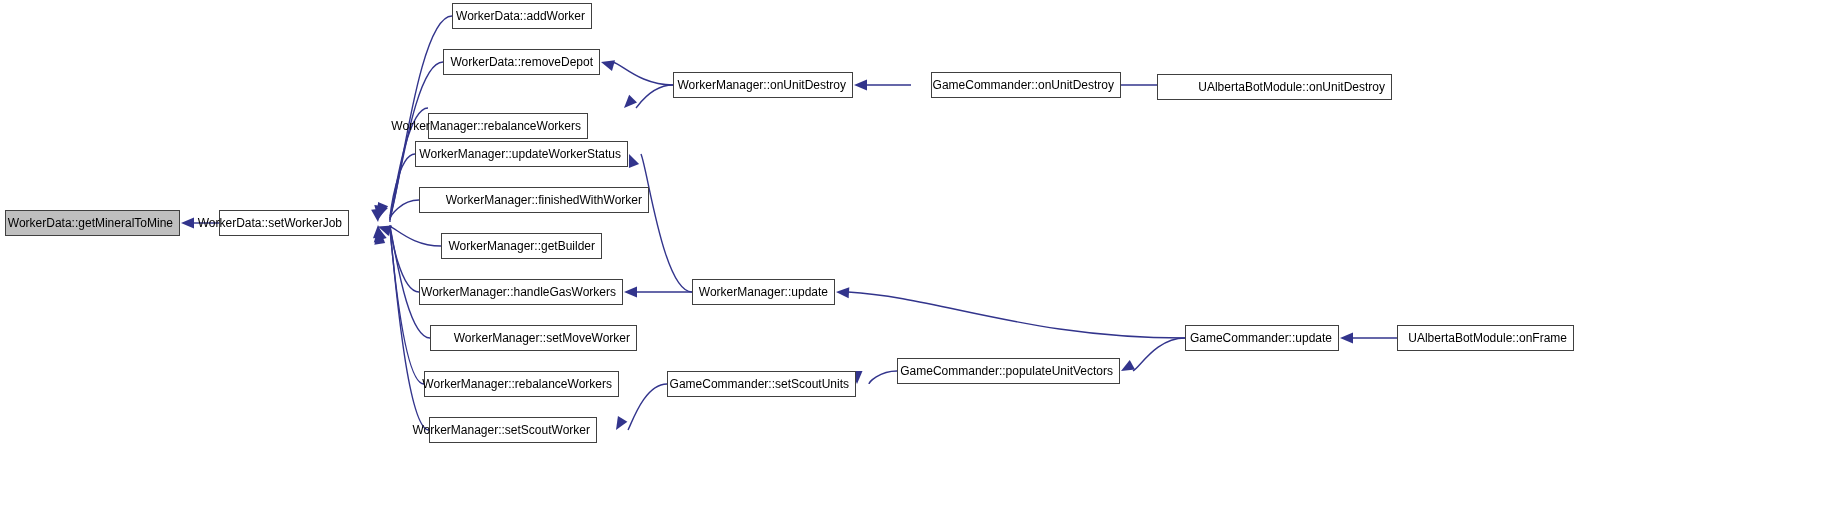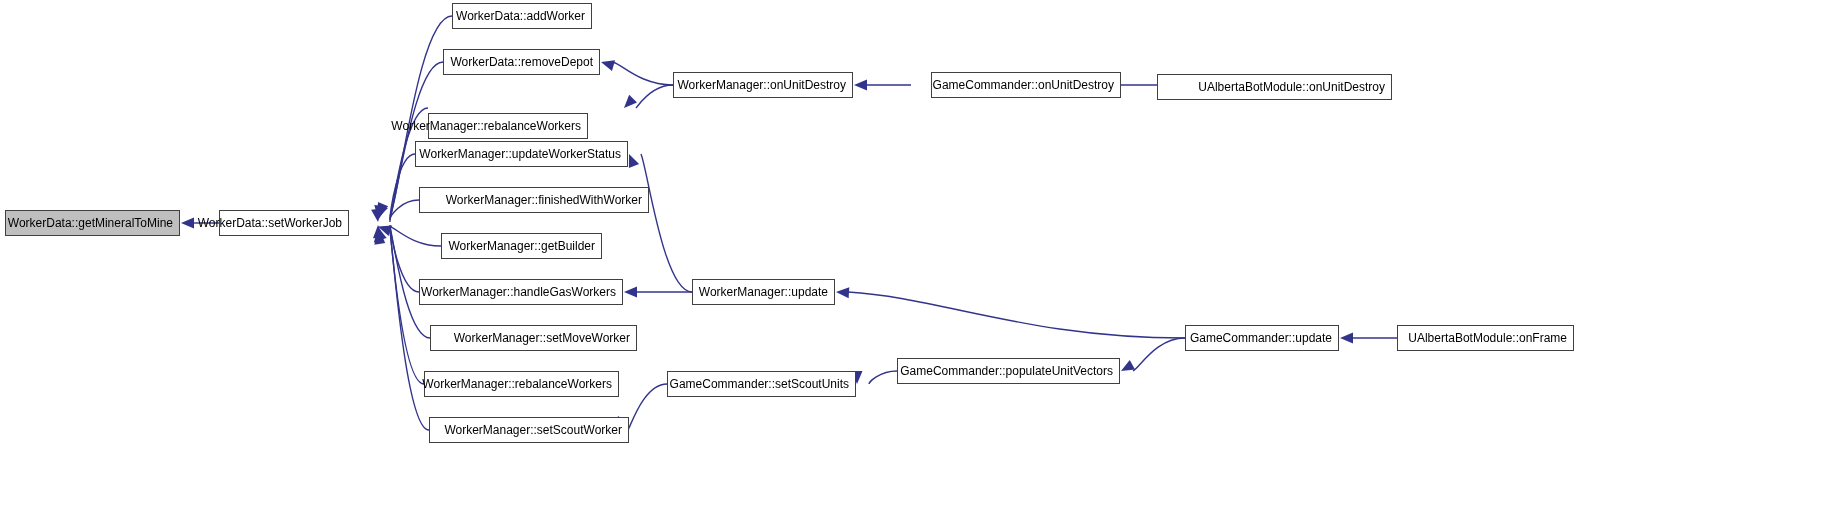--- a/index.html
+++ b/index.html
@@ -124,21 +124,21 @@
       </div>
       <div class="node" style="left: 419px; top: 279px; width: 204px;">
         <span class="node-label">WorkerManager::handleGasWorkers</span>
       </div>
       <div class="node" style="left: 430px; top: 325px; width: 207px;">
         <span class="node-label">WorkerManager::setMoveWorker</span>
       </div>
       <div class="node" style="left: 424px; top: 371px; width: 195px;">
         <span class="node-label">WorkerManager::rebalanceWorkers</span>
       </div>
-      <div class="node" style="left: 429px; top: 417px; width: 200px; padding-left: 28px;">
+      <div class="node" style="left: 429px; top: 417px; width: 168px; padding-left: 28px;">
         <span class="node-label">WorkerManager::setScoutWorker</span>
       </div>
       <div class="node" style="left: 673px; top: 72px; width: 180px;">
         <span class="node-label">WorkerManager::onUnitDestroy</span>
       </div>
       <div class="node" style="left: 911px; top: 72px; width: 190px; margin-left: 20px;">
         <span class="node-label">GameCommander::onUnitDestroy</span>
       </div>
       <div class="node" style="left: 1157px; top: 74px; width: 235px;">
         <span class="node-label">UAlbertaBotModule::onUnitDestroy</span>

